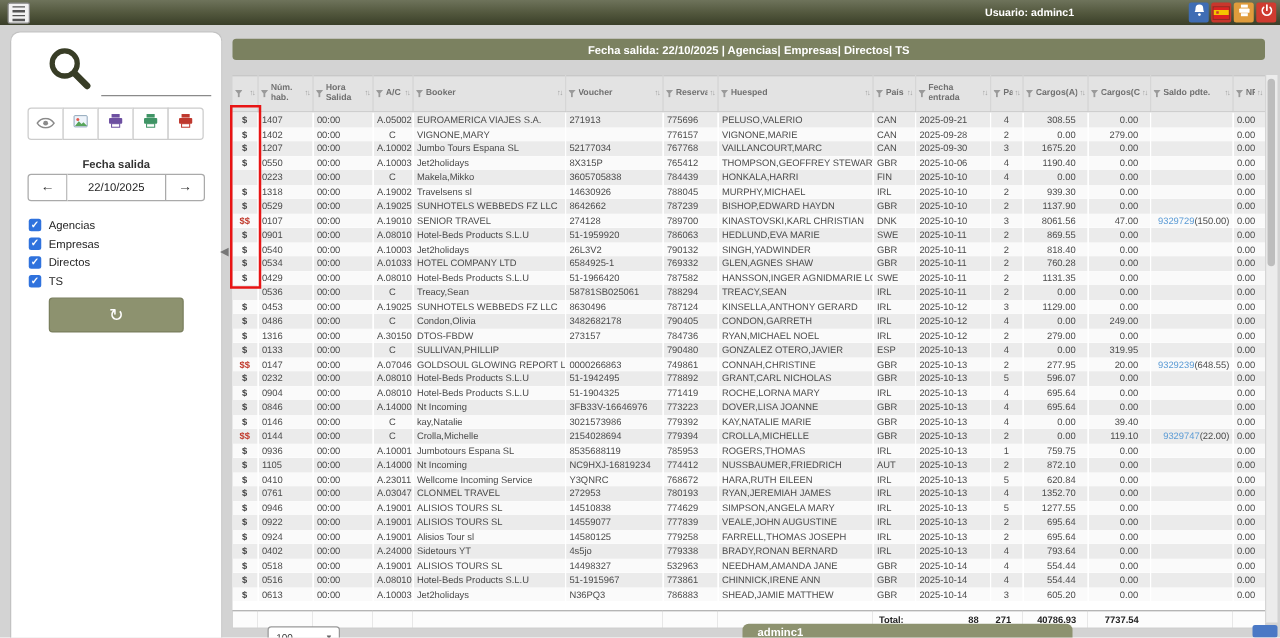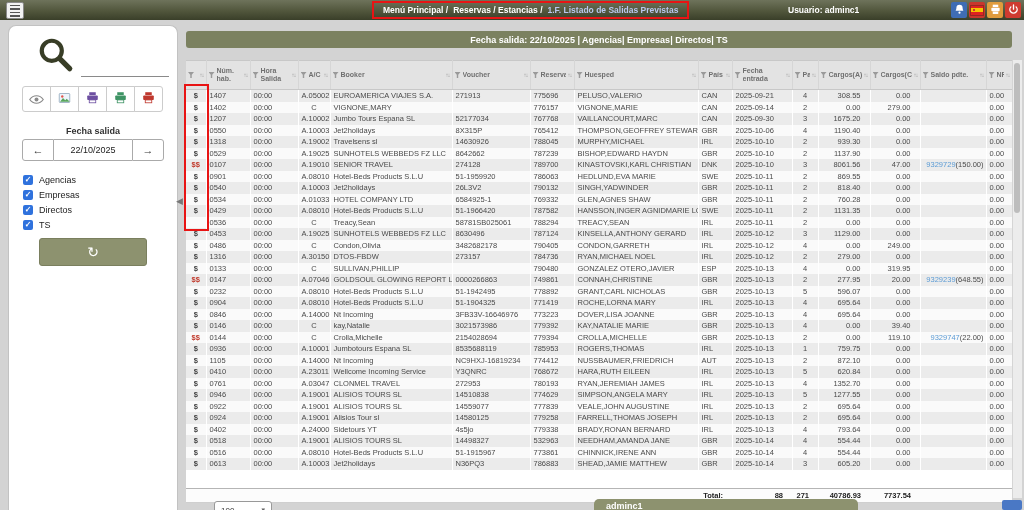--- a/index.html
+++ b/index.html
@@ -104,25 +104,20 @@
 </head>
 <body>
 
 <div class="topbar">
   <div class="hamburger">
       <i></i>
       <i></i>
       <i></i>
       <i></i>
     </div>
-  <div class="crumbbox">
-    <span>Menú Principal /</span>
-    <span>Reservas / Estancias /</span>
-    <span class="crumb-last">1.F. Listado de Salidas Previstas</span>
-  </div>
   <div class="userlabel">Usuario: adminc1</div>
   <div class="topicons">
     <div class="tbtn bell">
       <span>
         <svg width="11" height="11" viewBox="0 0 16 16">
             <path d="M8 1a4.5 4.5 0 0 0-4.5 4.5c0 3-1.2 4.2-1.2 4.2h11.4s-1.2-1.2-1.2-4.2A4.5 4.5 0 0 0 8 1z" fill="#fff"></path>
             <circle cx="8" cy="12.6" r="1.6" fill="#fff"></circle>
           </svg>
       </span>
     </div>
@@ -416,21 +411,21 @@
           <tr>
             <td class="c-sym">$</td>
             <td class="c-l">1402</td>
             <td class="c-l">00:00</td>
             <td class="c-c">C</td>
             <td class="c-l">VIGNONE,MARY</td>
             <td class="c-l"></td>
             <td class="c-l">776157</td>
             <td class="c-l">VIGNONE,MARIE</td>
             <td class="c-l">CAN</td>
-            <td class="c-l">2025-09-14</td>
+            <td class="c-l">2025-09-28</td>
             <td class="c-c">2</td>
             <td class="c-r">0.00</td>
             <td class="c-r">279.00</td>
             <td class="c-saldo"></td>
             <td class="c-r">0.00</td>
           </tr>
           <tr>
             <td class="c-sym">$</td>
             <td class="c-l">1207</td>
             <td class="c-l">00:00</td>
@@ -453,20 +448,37 @@
             <td class="c-l">00:00</td>
             <td class="c-c">A.10003</td>
             <td class="c-l">Jet2holidays</td>
             <td class="c-l">8X315P</td>
             <td class="c-l">765412</td>
             <td class="c-l">THOMPSON,GEOFFREY STEWART</td>
             <td class="c-l">GBR</td>
             <td class="c-l">2025-10-06</td>
             <td class="c-c">4</td>
             <td class="c-r">1190.40</td>
+            <td class="c-r">0.00</td>
+            <td class="c-saldo"></td>
+            <td class="c-r">0.00</td>
+          </tr>
+          <tr>
+            <td class="c-sym"></td>
+            <td class="c-l">0223</td>
+            <td class="c-l">00:00</td>
+            <td class="c-c">C</td>
+            <td class="c-l">Makela,Mikko</td>
+            <td class="c-l">3605705838</td>
+            <td class="c-l">784439</td>
+            <td class="c-l">HONKALA,HARRI</td>
+            <td class="c-l">FIN</td>
+            <td class="c-l">2025-10-10</td>
+            <td class="c-c">4</td>
+            <td class="c-r">0.00</td>
             <td class="c-r">0.00</td>
             <td class="c-saldo"></td>
             <td class="c-r">0.00</td>
           </tr>
           <tr>
             <td class="c-sym">$</td>
             <td class="c-l">1318</td>
             <td class="c-l">00:00</td>
             <td class="c-c">A.19002</td>
             <td class="c-l">Travelsens sl</td>

